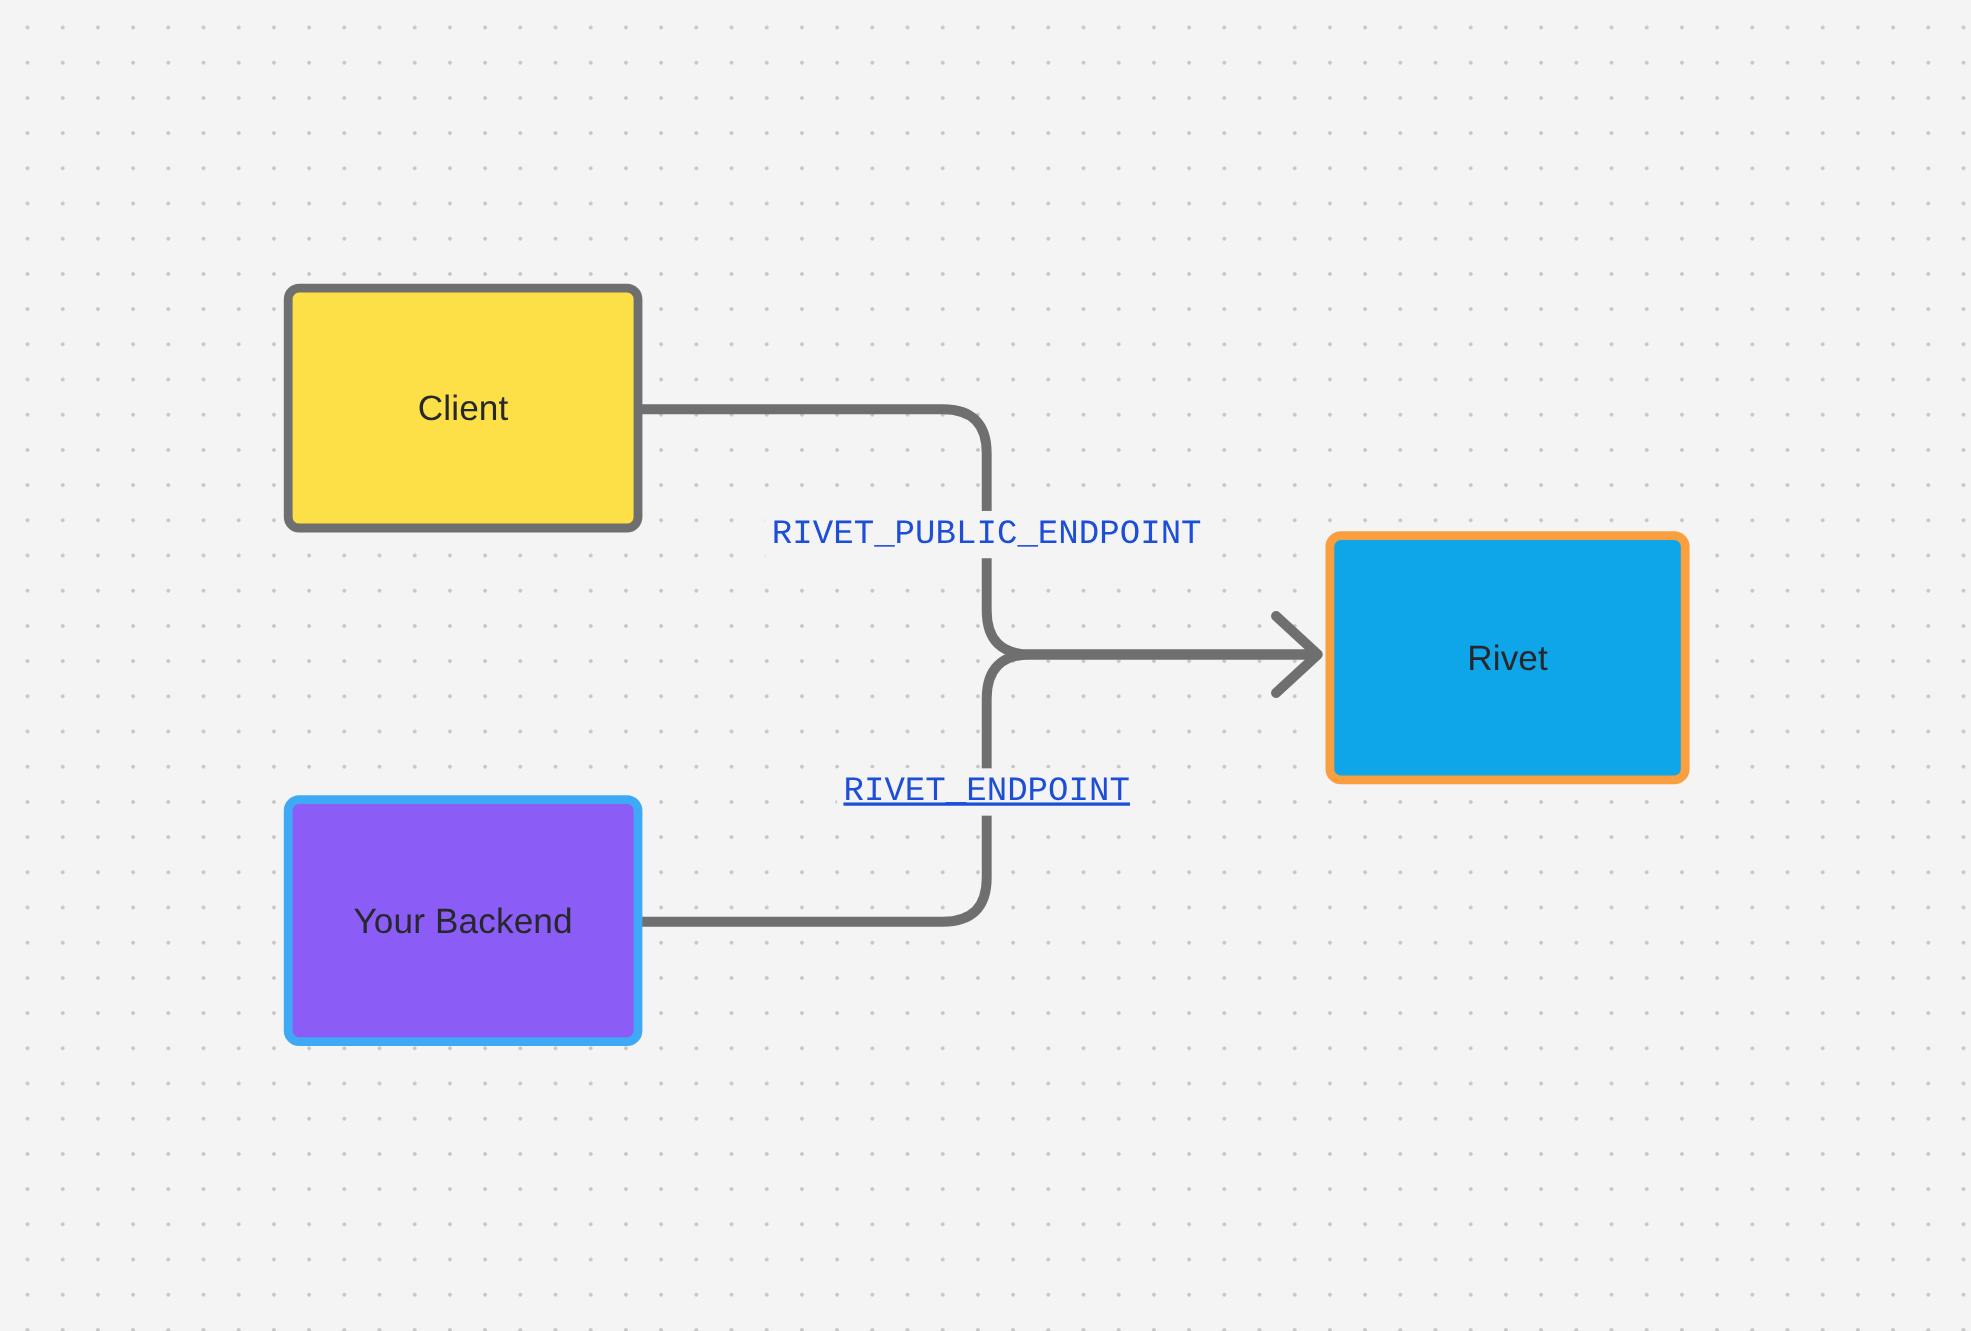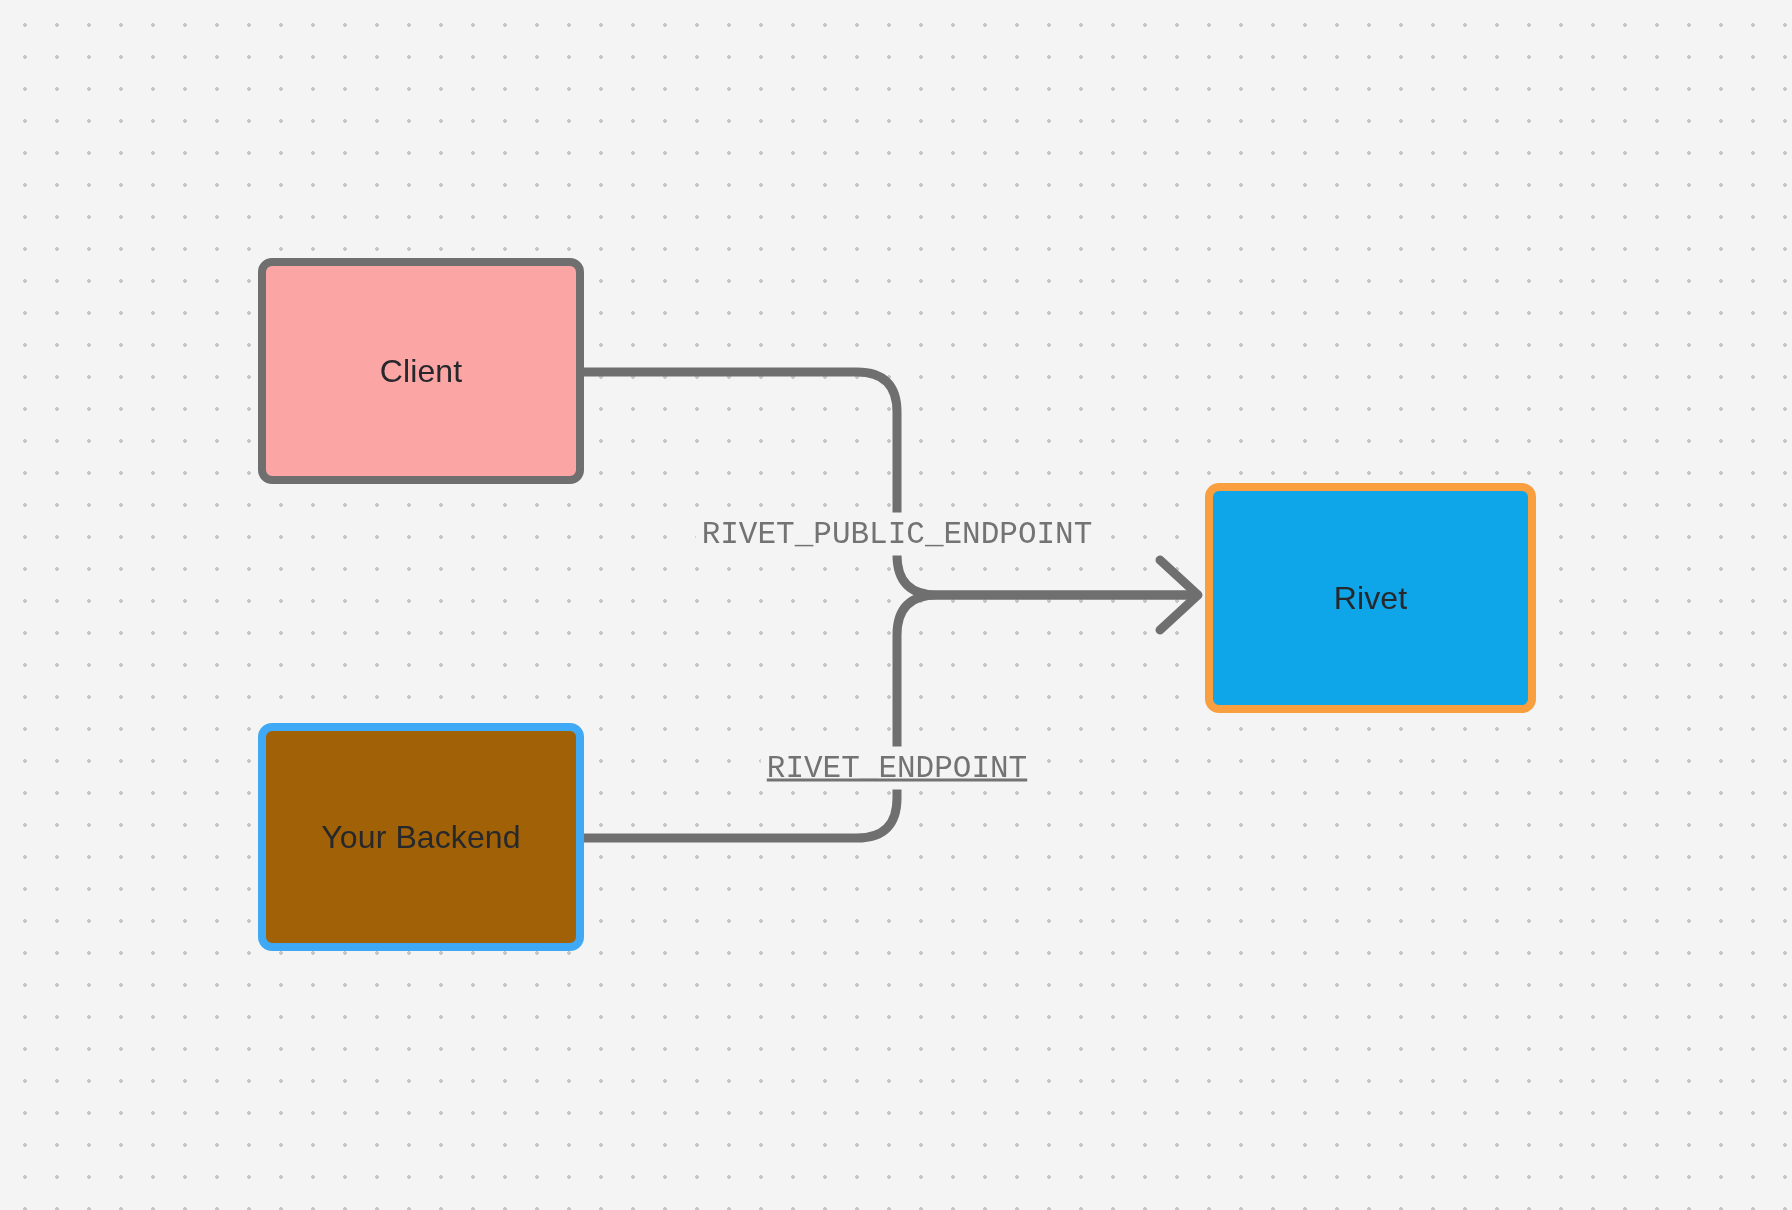--- a/index.html
+++ b/index.html
@@ -55,58 +55,57 @@
     text-align: center;
     user-select: none;
   }
 
   
   #node-client {
     left: 258px;
     top: 258px;
     width: 326px;
     height: 226px;
-    background: #fca5a5;
+    background: #fde047;
     border-color: #6f6f6f;
   }
 
   
   #node-backend {
     left: 258px;
     top: 723px;
     width: 326px;
     height: 228px;
-    background: #a16207;
+    background: #8b5cf6;
     border-color: #3fa9f5;
   }
 
   
   #node-rivet {
     left: 1205px;
     top: 483px;
     width: 331px;
     height: 230px;
     background: #0ea5e9;
     border-color: #f99f3f;
   }
 
   
   .edge-label {
     position: absolute;
     font-family: "Liberation Mono", monospace;
     font-size: 31px;
     line-height: 1;
-    color: #737373;
+    color: #1d4ed8;
     letter-spacing: 0px;
     white-space: nowrap;
     background: #f4f4f4;
     padding: 6px 6px;
     transform: translate(-50%, -50%);
     user-select: none;
-    margin-top: 48px;
   }
 
   #edge-label-public {
     left: 897px;
     top: 486px;
   }
 
   #edge-label-private {
     left: 897px;
     top: 720px;

